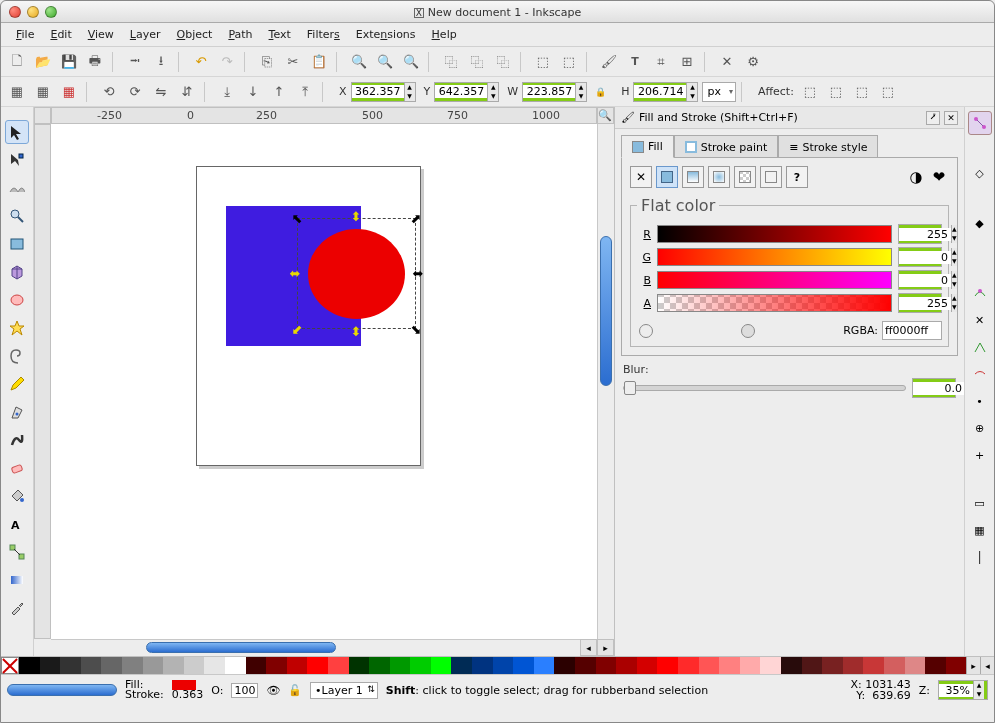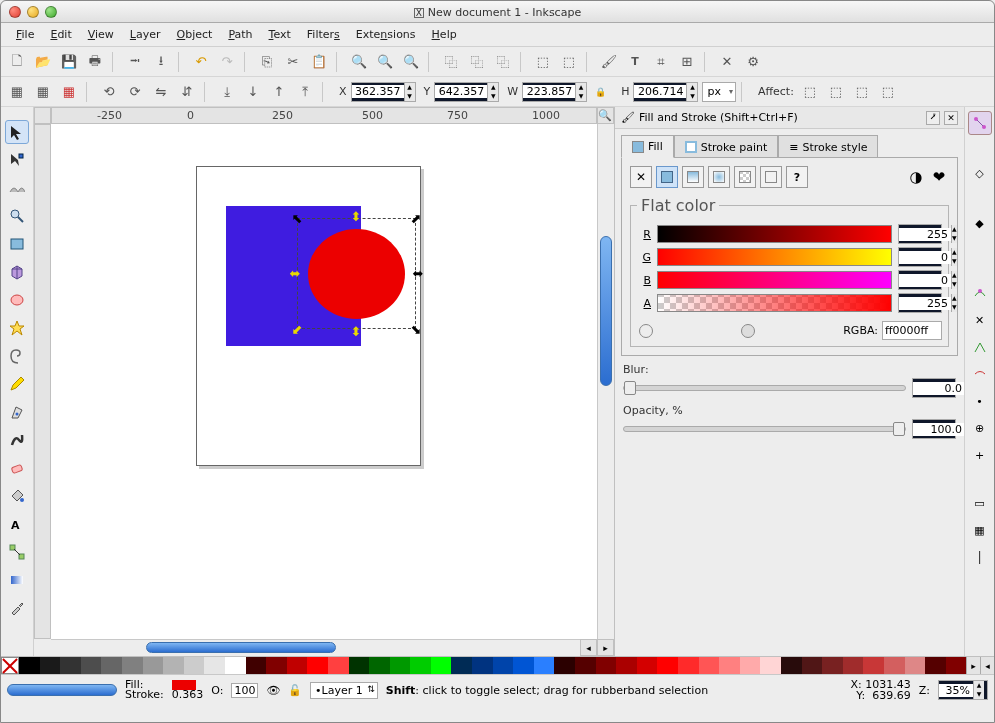--- a/index.html
+++ b/index.html
@@ -18,21 +18,21 @@
 
 .menubar { height: 24px; background: #ededed; display: flex; align-items: center; padding: 0 8px; gap: 2px; border-bottom: 1px solid #d0d0d0; }
 .menubar span { padding: 3px 7px; color: #222; cursor: default; }
 .menubar span u { text-decoration: underline; }
 
 
 .toolbar { height: 30px; background: #ededed; display: flex; align-items: center; padding: 0 4px; gap: 2px; border-bottom: 1px solid #d6d6d6; }
 .tbtn { width: 24px; height: 24px; border: 1px solid transparent; border-radius: 3px; display: inline-flex; align-items: center; justify-content: center; color: #555; font-size: 13px; cursor: default; }
 .sep { width: 6px; height: 20px; border-left: 1px solid #c8c8c8; margin: 0 3px; }
 .coord-lbl { font-size: 11px; color: #333; padding: 0 2px 0 6px; }
-.spin { display: inline-flex; align-items: center; border: 1px solid #aaa; background: #0f172a; height: 20px; }
+.spin { display: inline-flex; align-items: center; border: 1px solid #aaa; background: #84cc16; height: 20px; }
 .spin input { border: none; width: 52px; text-align: right; padding: 0 3px; font-size: 11px; outline: none; }
 .spin .spbtns { display: flex; flex-direction: column; width: 11px; }
 .spin .spbtns div { height: 9px; font-size: 6px; line-height: 7px; text-align: center; background: #e8e8e8; border-left: 1px solid #aaa; }
 .unit { border: 1px solid #aaa; background: #fff; height: 20px; padding: 0 14px 0 4px; display: inline-flex; align-items: center; font-size: 11px; position: relative; margin-left: 2px; }
 .unit::after { content: "▾"; position: absolute; right: 2px; font-size: 8px; color: #666; }
 
 
 .main { display: flex; height: 549px; }
 .toolbox { width: 33px; background: #ededed; border-right: 1px solid #d0d0d0; display: flex; flex-direction: column; align-items: center; padding-top: 13px; gap: 4px; }
 .tool { width: 24px; height: 24px; display: flex; align-items: center; justify-content: center; border: 1px solid transparent; border-radius: 3px; }
@@ -342,21 +342,21 @@
         </svg>
       </div>
   </div>
 
   <div class="canvas-area">
     <div class="ruler-row">
       <div class="ruler-corner"></div>
       <div class="ruler-h">
         <span style="left:45px">-250</span>
         <span style="left:135px">0</span>
-        <span style="left:220px">250</span>
+        <span style="left:204px">250</span>
         <span style="left:310px">500</span>
         <span style="left:395px">750</span>
         <span style="left:480px">1000</span>
       </div>
       <div class="ruler-zoom">🔍</div>
     </div>
     <div class="canvas-row">
       <div class="ruler-v"></div>
       <div class="canvas">
         <div class="page"></div>
@@ -487,35 +487,20 @@
       </fieldset>
     </div>
     <div class="slider-row">
       <div class="lbl">Blur:</div>
       <div class="sl">
           <div class="track">
             <div class="thumb2" style="left:0"></div>
           </div>
           <div class="spin kspin">
             <input value="0.0" style="">
-            <div class="spbtns">
-              <div>▲</div>
-              <div>▼</div>
-            </div>
-          </div>
-        </div>
-    </div>
-    <div class="slider-row">
-      <div class="lbl">Opacity, %</div>
-      <div class="sl">
-          <div class="track">
-            <div class="thumb2" style="right:0"></div>
-          </div>
-          <div class="spin kspin">
-            <input value="100.0" style="">
             <div class="spbtns">
               <div>▲</div>
               <div>▼</div>
             </div>
           </div>
         </div>
     </div>
   </div>
 
   <div class="toolbox-right">

